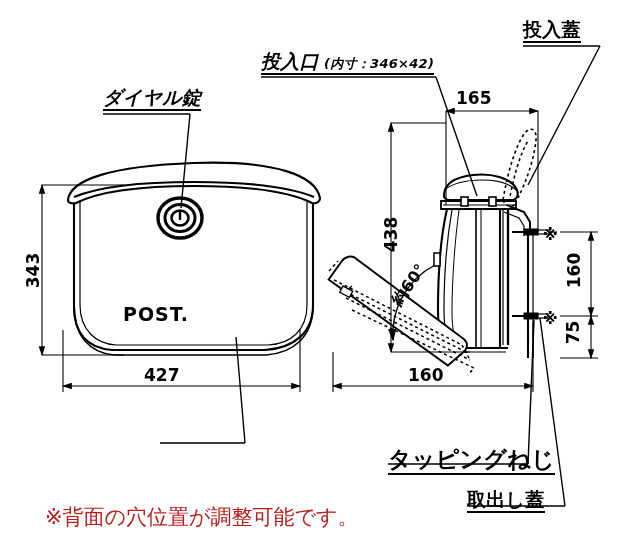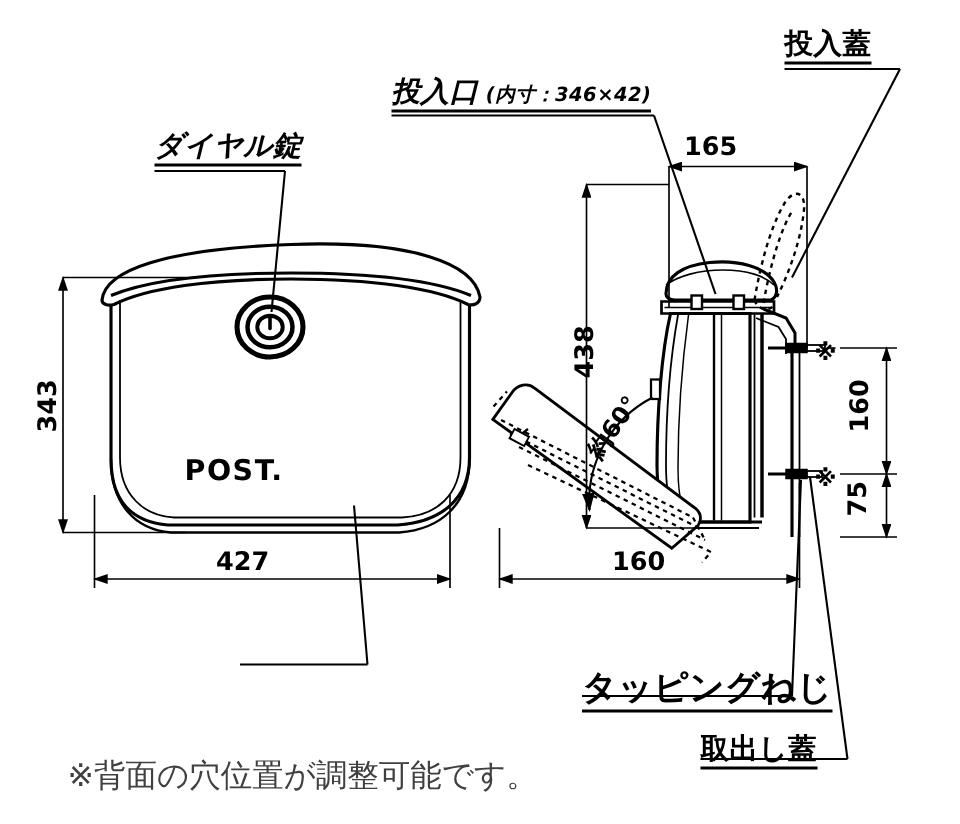--- a/index.html
+++ b/index.html
@@ -26,21 +26,21 @@
     position:absolute;
     font-weight:700;
     font-size:17px;
     white-space:nowrap;
     line-height:1;
     font-family:"DejaVu Sans","Liberation Sans",sans-serif;
   }
   .rot{ transform-origin:50% 50%; transform:rotate(-90deg); }
   .note{
     position:absolute;
-    color:#404040;
+    color:#b91c1c;
     font-weight:400;
     white-space:nowrap;
     font-family:"DejaVu Sans","Liberation Sans",sans-serif;
   }
   .small{ font-size:13px; }
 </style>
 </head>
 <body>
 
 <div id="stage">

